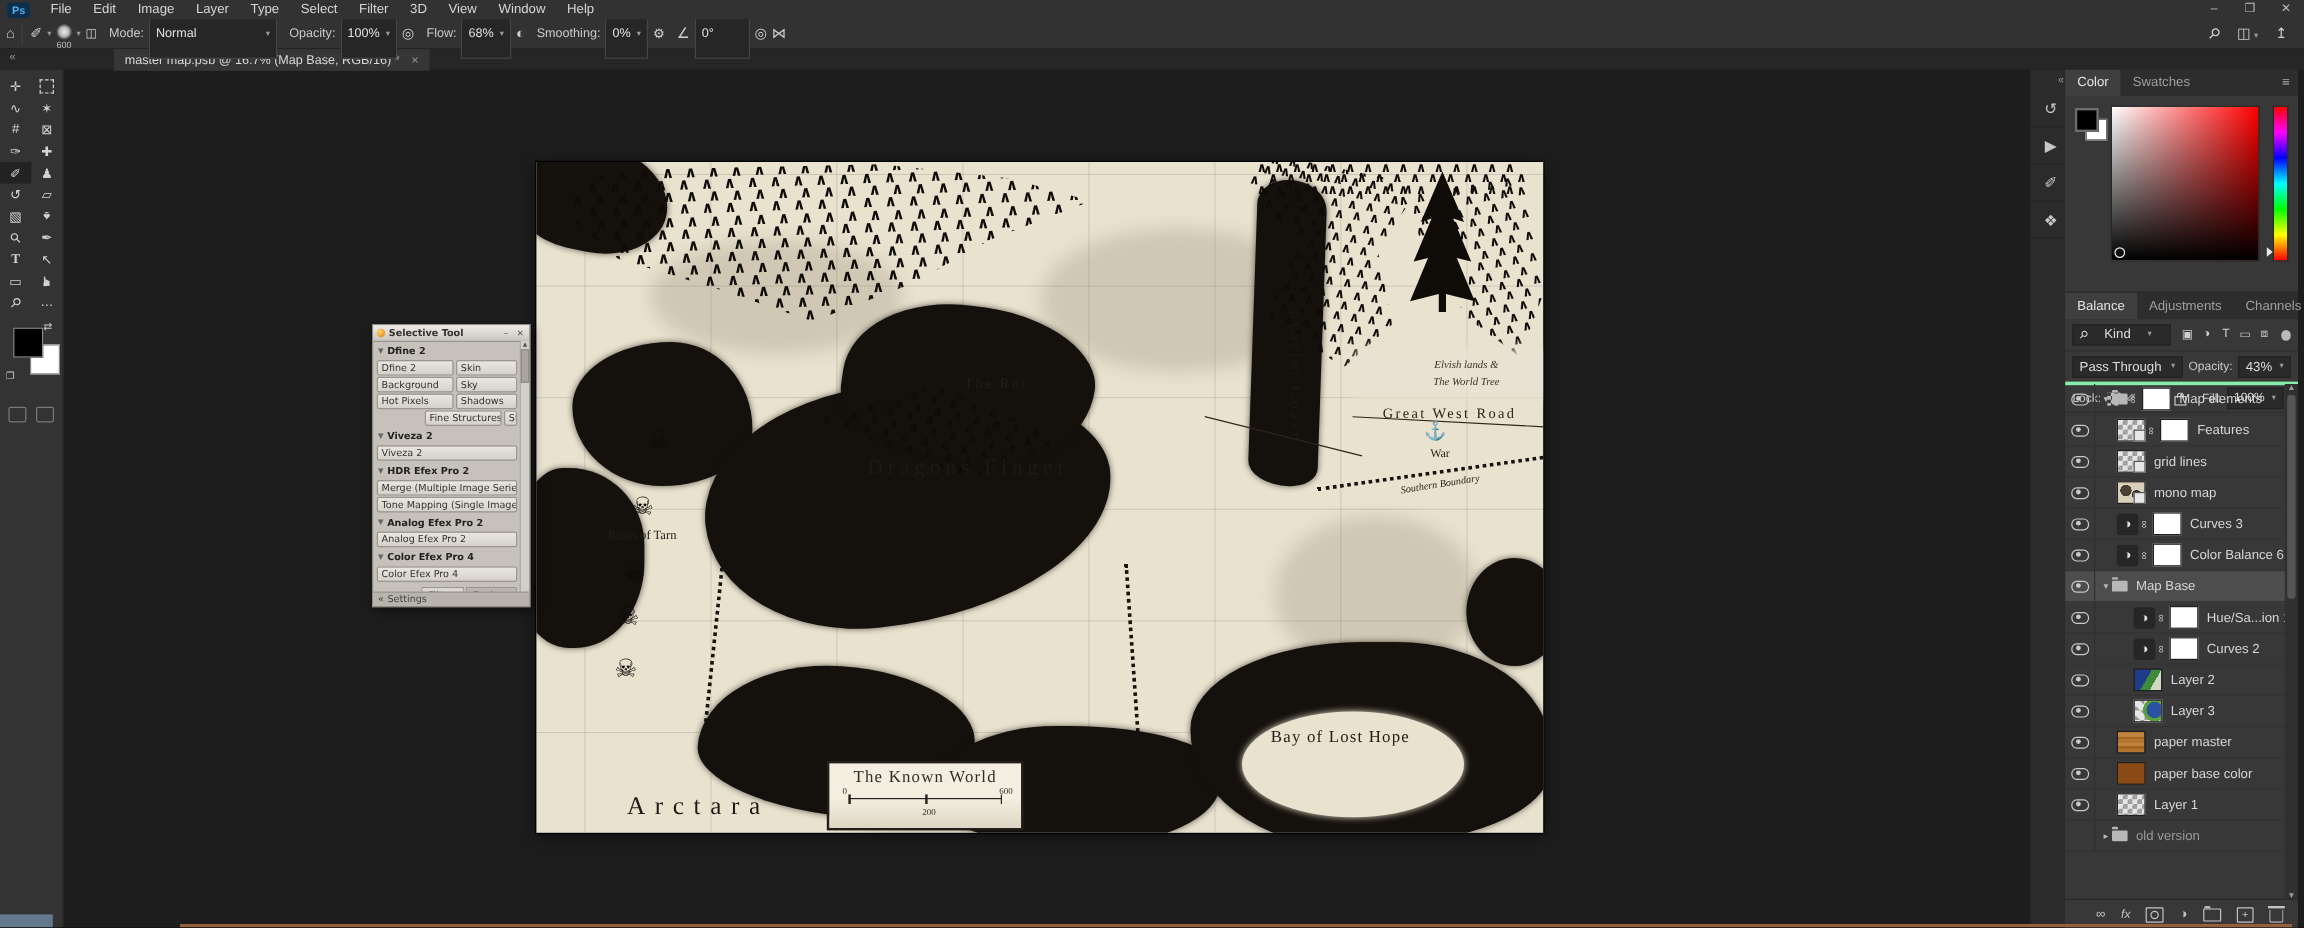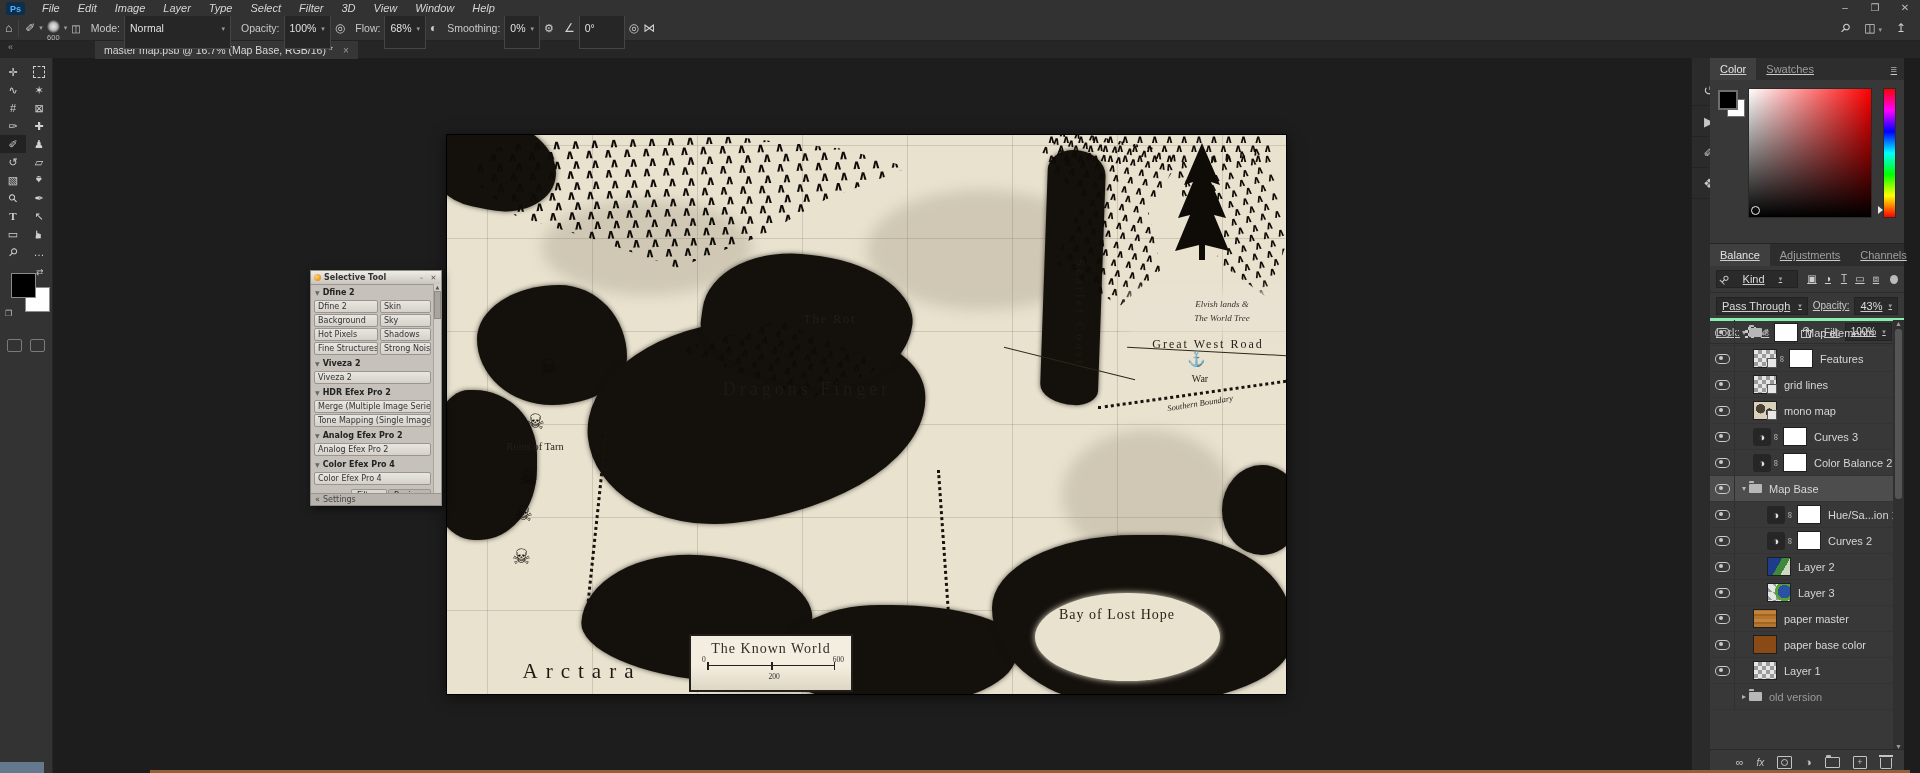--- a/index.html
+++ b/index.html
@@ -58,21 +58,21 @@
   .zoomfield{margin-left:20px;padding:1px 6px;min-width:46px;text-align:right;}
   .docinfo{margin-left:40px;}
   .statchev{margin-left:45px;color:#8a8a8a;}
 
   
   .dockstrip{position:absolute;top:58px;right:194px;width:34px;bottom:0;background:#2b2b2b;
              border-left:1px solid #202020;z-index:20;display:flex;flex-direction:column;align-items:center;}
   .dock-exp{align-self:flex-end;margin:3px 6px 4px 0;font-size:9px;color:#9a9a9a;}
   .dock-ic{width:34px;height:30px;display:flex;align-items:center;justify-content:center;
            font-size:13px;color:#c6c6c6;border-bottom:1px solid #242424;}
-  .panels{position:absolute;top:58px;right:16px;width:194px;bottom:0;background:#383838;z-index:20;text-decoration:underline;}
+  .panels{position:absolute;top:58px;right:5px;width:194px;bottom:0;background:#383838;z-index:20;}
   .ptabs{height:22px;background:#2d2d2d;display:flex;align-items:flex-end;font-size:11px;color:#9f9f9f;}
   .ptab{padding:0 10px;height:22px;line-height:22px;}
   .ptab.act{background:#3f3f3f;color:#e3e3e3;}
   .pmenu{margin-left:auto;margin-right:7px;color:#b0b0b0;font-size:11px;line-height:22px;}
 
   
   .colorpanel{position:relative;height:185px;background:#383838;border-bottom:1px solid #242424;}
   .cp-fgbg{position:absolute;left:8px;top:32px;}
   .cp-fg{position:absolute;width:16px;height:16px;background:#000;border:2px solid #6e6e6e;z-index:2;}
   .cp-bg{position:absolute;left:9px;top:9px;width:16px;height:16px;background:#fff;border:1px solid #6e6e6e;}
@@ -190,21 +190,21 @@
   .sliver-orange{position:absolute;left:150px;bottom:0;width:1760px;height:3px;background:#93603a;z-index:50;}
   .sliver-blue{position:absolute;left:0;bottom:0;width:44px;height:11px;background:#64798d;z-index:50;}
 </style>
 </head>
 <body>
 
 <div id="app">
 
   <div class="menubar">
     <div class="ps-logo">Ps</div>
-    <div id="menu-items" style="display:flex;font-style:italic;">
+    <div id="menu-items" style="display:flex;">
         <div class="menu-item">File</div>
         <div class="menu-item">Edit</div>
         <div class="menu-item">Image</div>
         <div class="menu-item">Layer</div>
         <div class="menu-item">Type</div>
         <div class="menu-item">Select</div>
         <div class="menu-item">Filter</div>
         <div class="menu-item">3D</div>
         <div class="menu-item">View</div>
         <div class="menu-item">Window</div>
@@ -621,21 +621,21 @@
             <span class="lname">Curves 3</span>
           </div>
           <div class="lyr">
             <div class="eyebox">
               <span class="icon-eye"></span>
             </div>
             <span style="width: 18px; flex: 0 0 auto;"></span>
             <span class="adjic">◑</span>
             <span class="linkic">∞</span>
             <span class="thumb t-white" style="margin-left: 2px;"></span>
-            <span class="lname">Color Balance 2</span>
+            <span class="lname">Color Balance 6</span>
           </div>
           <div class="lyr sel">
             <div class="eyebox">
               <span class="icon-eye"></span>
             </div>
             <span style="width: 4px; flex: 0 0 auto;"></span>
             <span class="lchev">▾</span>
             <span class="icon-folder"></span>
             <span class="lname">Map Base</span>
           </div>
@@ -750,21 +750,21 @@
         </div>
         <div class="nik-brow">
           <div class="nik-bt" style="flex: 0 0 56px;">Background</div>
           <div class="nik-bt" style="flex: 1 1 0%;">Sky</div>
         </div>
         <div class="nik-brow">
           <div class="nik-bt" style="flex: 0 0 56px;">Hot Pixels</div>
           <div class="nik-bt" style="flex: 1 1 0%;">Shadows</div>
         </div>
         <div class="nik-brow">
-          <div class="nik-bt" style="flex: 0 0 56px;">Fine Structures</div>
+          <div class="nik-bt" style="flex: 0 0 56px; margin-left: 40px;">Fine Structures</div>
           <div class="nik-bt" style="flex: 1 1 0%;">Strong Noise</div>
         </div>
         <div class="nik-sec">
           <span class="nik-tri">▼</span>
           <span>Viveza 2</span>
         </div>
         <div class="nik-brow">
           <div class="nik-bt" style="flex: 1 1 0%;">Viveza 2</div>
         </div>
         <div class="nik-sec">

